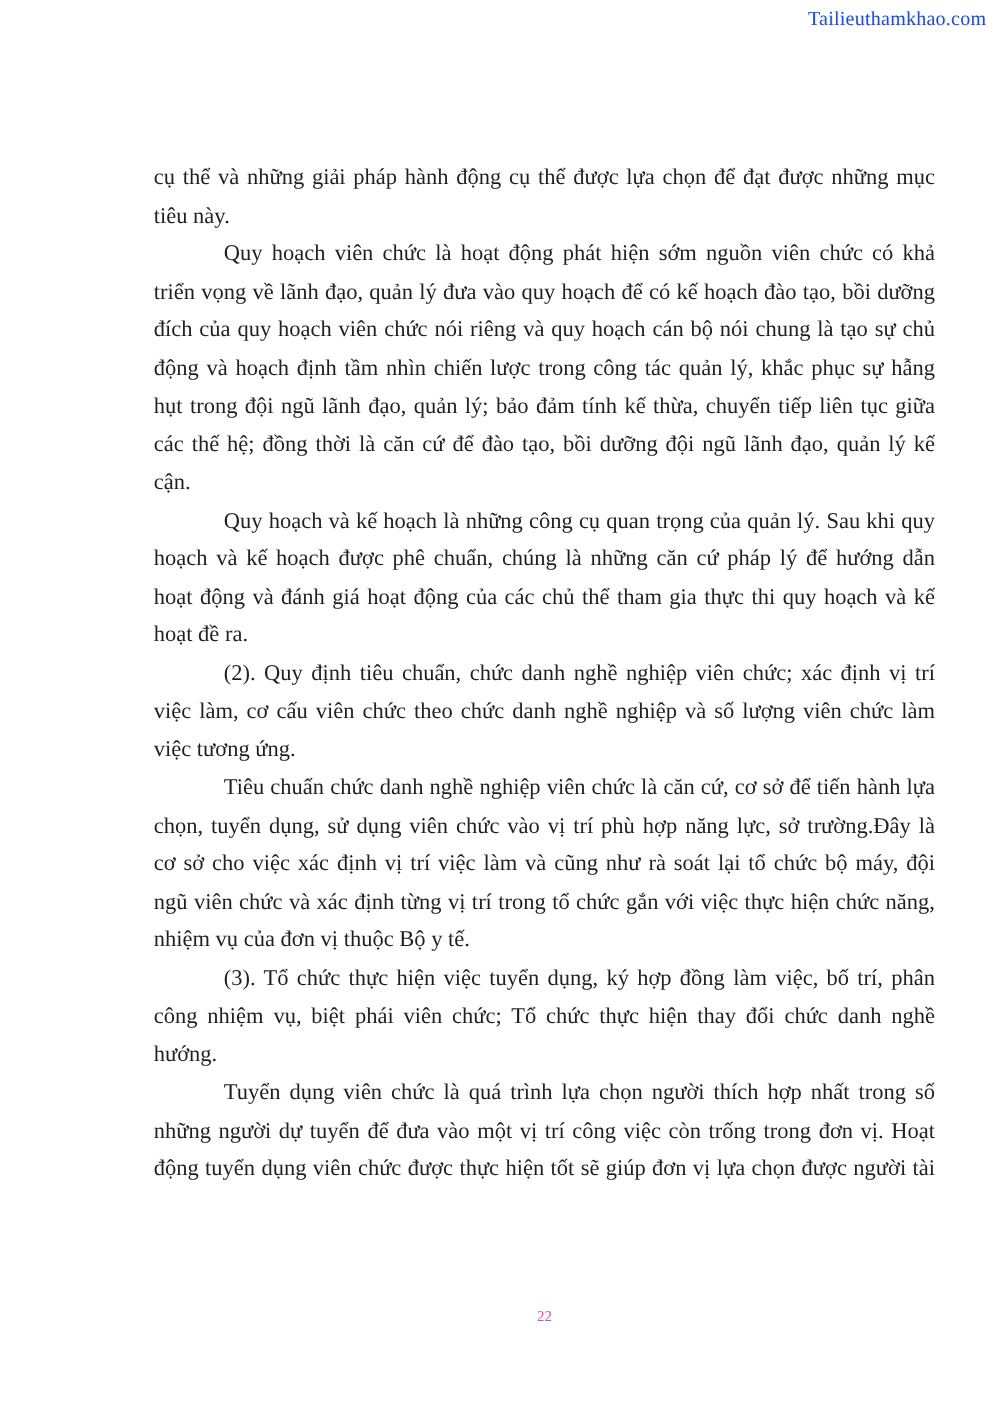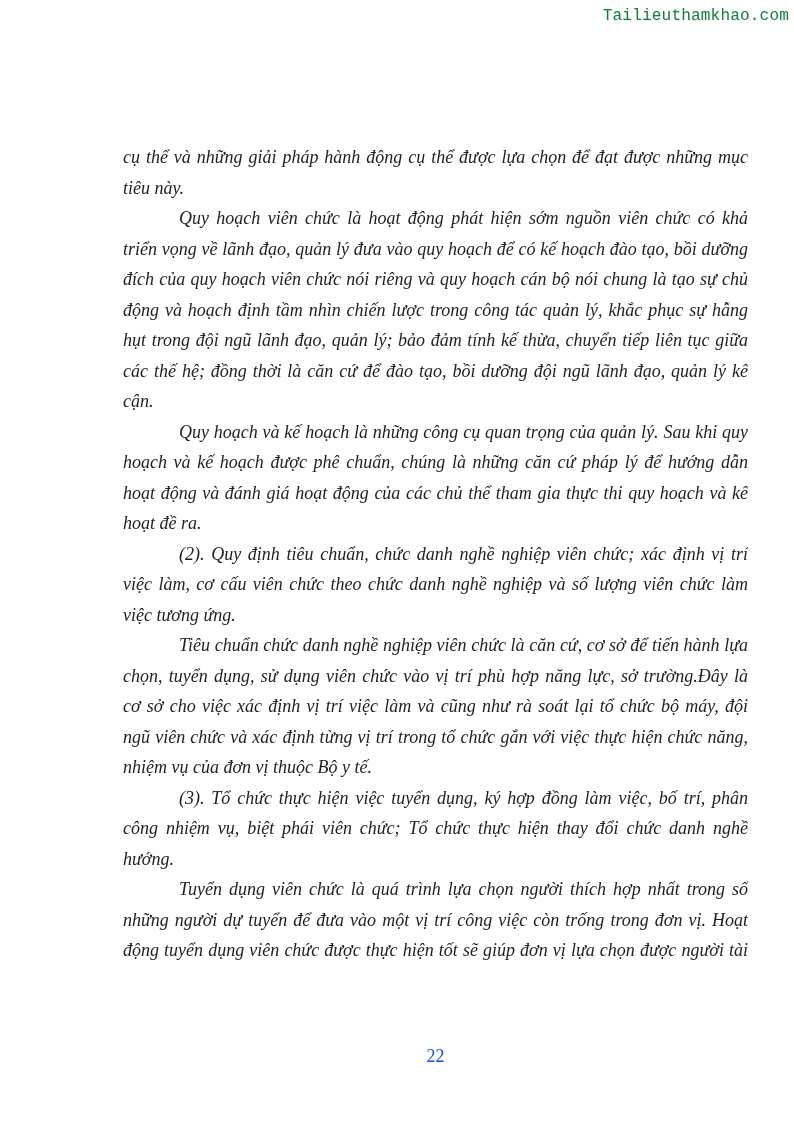--- a/index.html
+++ b/index.html
@@ -13,32 +13,31 @@
     height: 1123px;
     background: #ffffff;
     overflow: hidden;
     font-family: "Liberation Serif", "DejaVu Serif", serif;
     color: #1f1f1f;
   }
   .watermark {
     position: absolute;
     top: 7px;
     right: 5px;
-    font-family: Liberation Mono, monospace;
+    font-family: Liberation Serif, serif;
     font-size: 16px;
-    color: #15803d;
+    color: #1d4ed8;
     text-shadow: 1px 1px 0 #efefef;
     letter-spacing: 0.2px;
   }
   .body-text {
     position: absolute;
-    top: 142px;
+    top: 126px;
     left: 123px;
     width: 625px;
-    font-style: italic;
   }
   .line {
     font-size: 18px;
     line-height: 30.5px;
     text-align: justify;
     text-align-last: justify;
     text-justify: inter-word;
     white-space: normal;
     overflow: hidden;
     height: 30.5px;
@@ -48,22 +47,22 @@
   }
   .line.indent {
     text-indent: 56px;
   }
   .page-number {
     position: absolute;
     top: 1046px;
     left: 123px;
     width: 625px;
     text-align: center;
-    font-size: 18px;
-    color: #1d4ed8;
+    font-size: 12px;
+    color: #ec4899;
   }
 </style>
 </head>
 <body>
 
 <div class="page">
   <div class="watermark">Tailieuthamkhao.com</div>
 
   <main class="body-text" id="doc-body">
       <div class="line">cụ thể và những giải pháp hành động cụ thể được lựa chọn để đạt được những mục</div>

